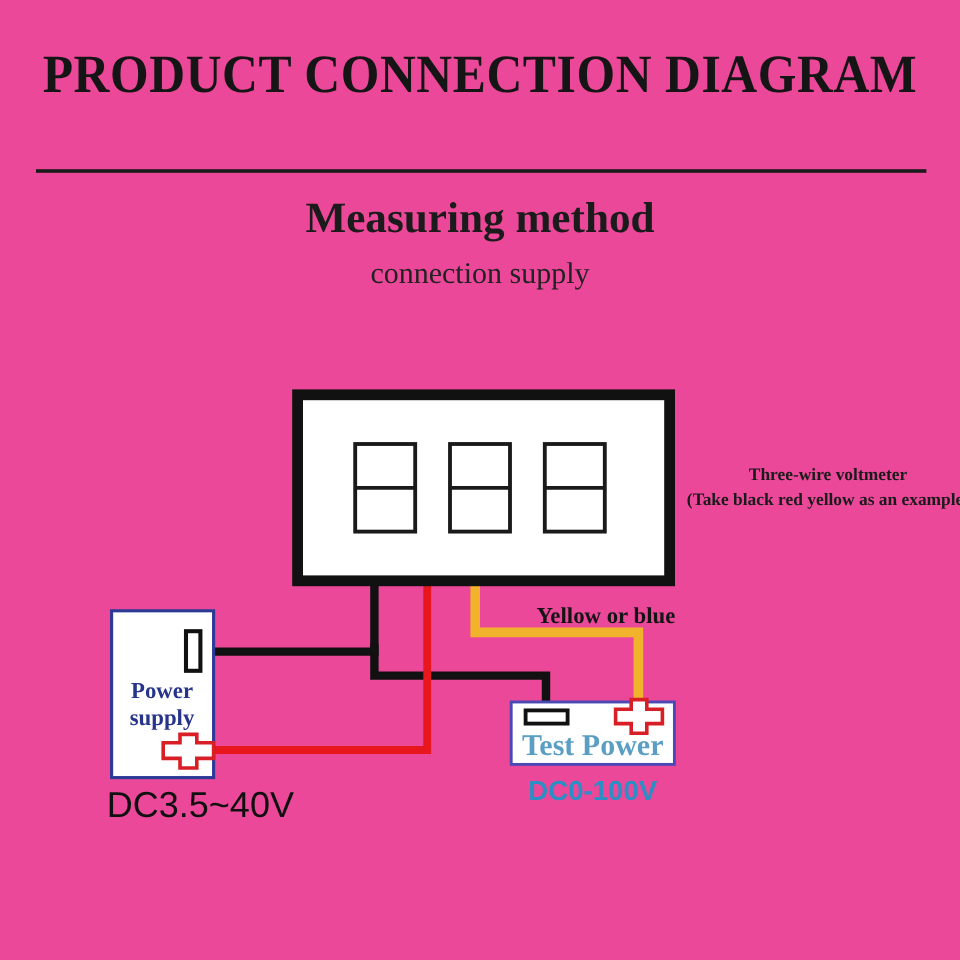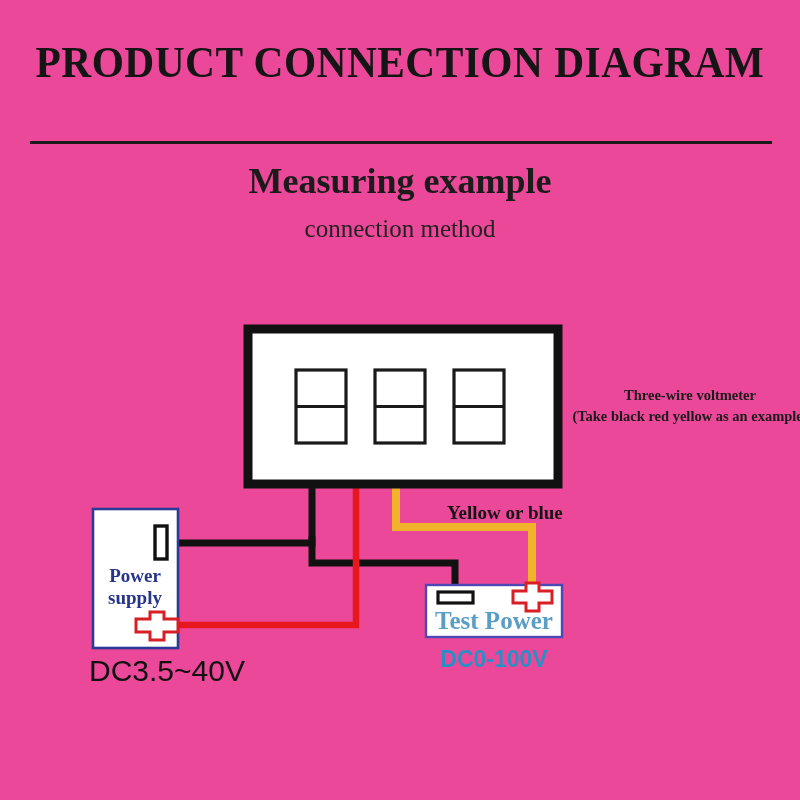--- a/index.html
+++ b/index.html
@@ -113,22 +113,22 @@
     fill: #2a8fc4;
   }
 </style>
 </head>
 <body>
 
 <div id="page">
 
   <div class="title">PRODUCT CONNECTION DIAGRAM</div>
   <div class="divider"></div>
-  <div class="subtitle">Measuring example</div>
-  <div class="subtitle2">connection method</div>
+  <div class="subtitle">Measuring method</div>
+  <div class="subtitle2">connection supply</div>
 
   <svg id="diagram" viewBox="0 0 800 800">
 
     <g>
       <polyline points="312,484 312,543 162,543" fill="none" stroke="#111111" stroke-width="7" stroke-linecap="square" stroke-linejoin="miter"></polyline>
       <polyline points="312,540 312,563 455,563 455,588" fill="none" stroke="#111111" stroke-width="7" stroke-linecap="square" stroke-linejoin="miter"></polyline>
       <circle cx="162" cy="543" r="4" fill="#111111"></circle>
     </g>
 
     <g>

